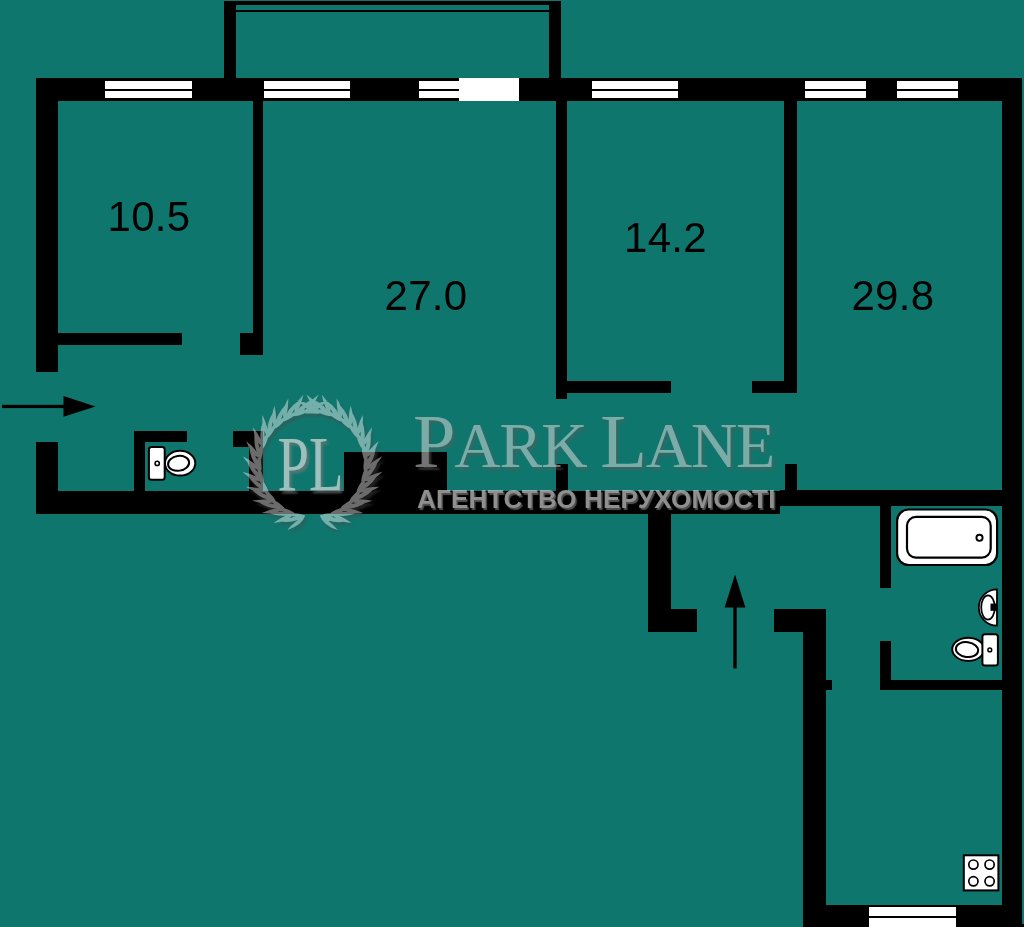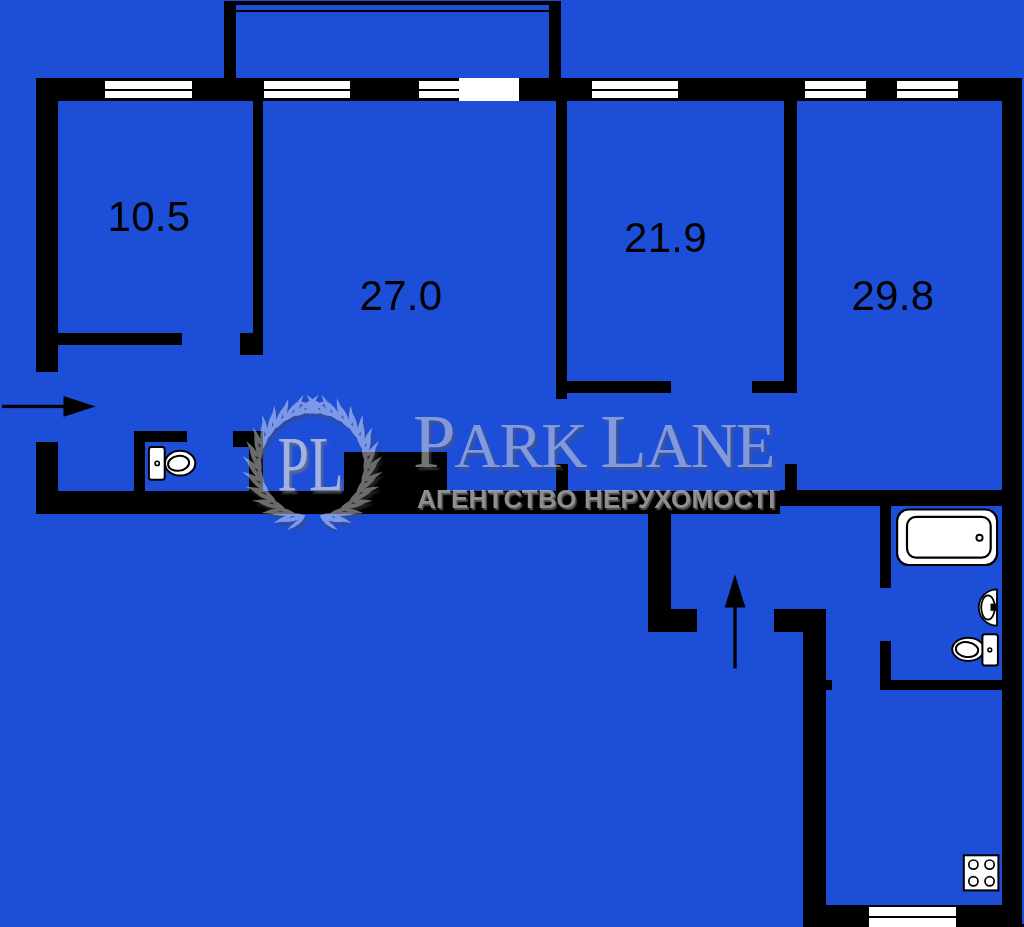--- a/index.html
+++ b/index.html
@@ -1,15 +1,15 @@
 <!DOCTYPE html>
 <html><head><meta charset="utf-8">
 <style>
 html,body{margin:0;padding:0;background:#fff}
-#c{position:relative;width:1024px;height:927px;background:#1d4ed8;overflow:hidden;font-family:"Liberation Sans",sans-serif}
+#c{position:relative;width:1024px;height:927px;background:#0f766e;overflow:hidden;font-family:"Liberation Sans",sans-serif}
 .b{position:absolute;background:#000}
 .w{position:absolute;background:#fff}
 .abs{position:absolute}
 .lbl{position:absolute;width:200px;text-align:center;font-size:42px;line-height:44px;color:#000;letter-spacing:0.3px}
 .parklane{left:413px;top:404.3px;width:600px;font-family:"Liberation Serif",serif;font-size:76.5px;line-height:76.5px;color:#dedede;opacity:0.52;letter-spacing:-1.2px;word-spacing:-4px;text-shadow:2.5px 3.2px 2px #5a5a5a;white-space:nowrap}
 .parklane .sc{font-size:64.2px}
 .agency{left:417px;top:485.5px;font-weight:bold;font-size:26px;line-height:26px;color:#c2c2c2;opacity:0.74;letter-spacing:0.2px;text-shadow:1.5px 2px 1px #6e6e6e;white-space:nowrap}
 </style></head>
 <body>
 <div id="c">
@@ -56,22 +56,22 @@
 <div class="w" style="left:592px;top:81px;width:86px;height:7.5px"></div>
 <div class="w" style="left:592px;top:90.5px;width:86px;height:7.5px"></div>
 <div class="w" style="left:804.5px;top:81px;width:61.5px;height:7.5px"></div>
 <div class="w" style="left:804.5px;top:90.5px;width:61.5px;height:7.5px"></div>
 <div class="w" style="left:897px;top:81px;width:61px;height:7.5px"></div>
 <div class="w" style="left:897px;top:90.5px;width:61px;height:7.5px"></div>
 <div class="w" style="left:459px;top:78px;width:60px;height:22.5px"></div>
 <div class="w" style="left:869.3px;top:907px;width:86.7px;height:8.5px"></div>
 <div class="w" style="left:869.3px;top:918.2px;width:86.7px;height:8.8px"></div>
 <div class="lbl" style="left:49px;top:194.5px">10.5</div>
-<div class="lbl" style="left:301px;top:274px">27.0</div>
-<div class="lbl" style="left:565.5px;top:216px">21.9</div>
+<div class="lbl" style="left:326px;top:274px">27.0</div>
+<div class="lbl" style="left:565.5px;top:216px">14.2</div>
 <div class="lbl" style="left:792.9px;top:273.5px">29.8</div>
 <svg class="abs" style="left:0;top:0" width="1024" height="927" viewBox="0 0 1024 927">
 <g fill="#fff" stroke="#000">
 
   <ellipse cx="180.1" cy="463.2" rx="15.2" ry="12.4" stroke-width="2"></ellipse>
   <ellipse cx="178.6" cy="463.3" rx="10.6" ry="7.4" stroke-width="2" transform="rotate(-8 178.6 463.3)"></ellipse>
   <rect x="148.9" y="447.1" width="15.8" height="32.6" rx="2.5" stroke-width="2"></rect>
   <circle cx="157.2" cy="463.4" r="2.1" stroke-width="1.6"></circle>
 
   <rect x="897.1" y="509.5" width="100" height="55.5" rx="11.5" stroke-width="2.2"></rect>

